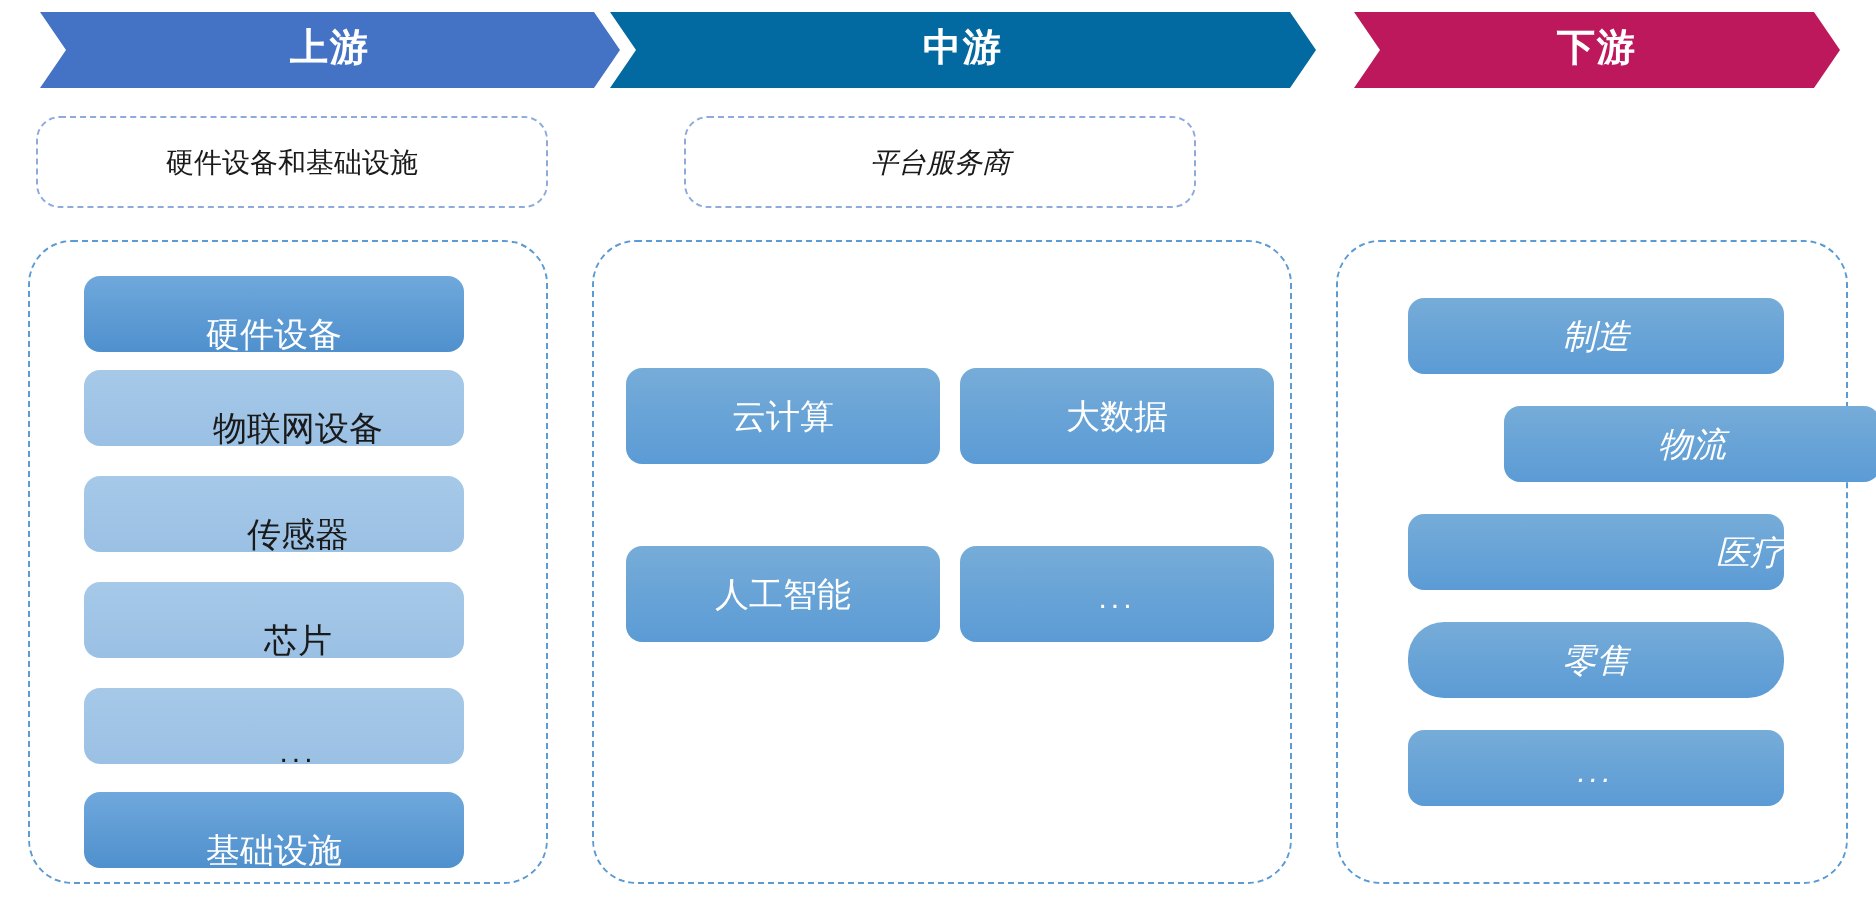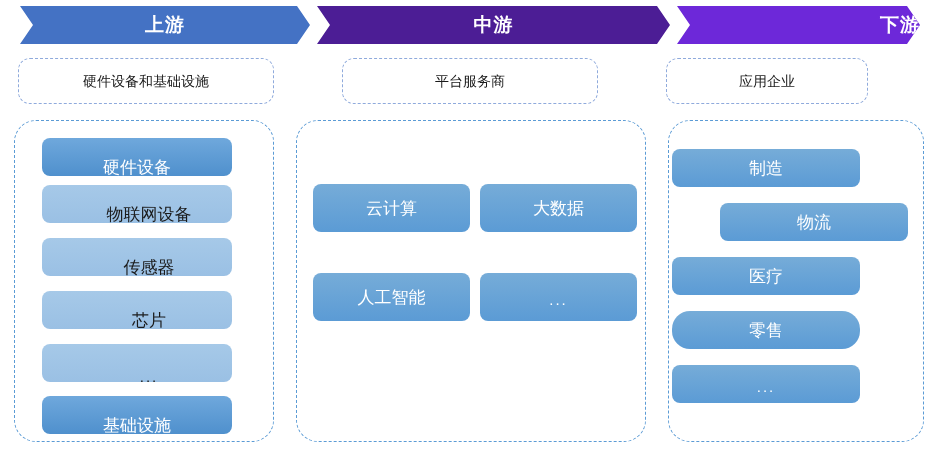--- a/index.html
+++ b/index.html
@@ -48,49 +48,48 @@
     top: -1px;
   }
 
   .chev-1 {
     left: 20px;
     width: 290px;
     background: #4472C4;
     clip-path: polygon(0 0, 277px 0, 290px 50%, 277px 100%, 0 100%, 13px 50%);
   }
   .chev-2 {
-    left: 317px;
+    left: 305px;
     width: 353px;
-    background: #4c1d95;
+    background: #0369a1;
     clip-path: polygon(0 0, 340px 0, 353px 50%, 340px 100%, 0 100%, 13px 50%);
   }
   .chev-3 {
     left: 677px;
     width: 243px;
-    background: #6d28d9;
+    background: #be185d;
     clip-path: polygon(0 0, 230px 0, 243px 50%, 230px 100%, 0 100%, 13px 50%);
-    justify-content: flex-end;
   }
 
   
   .label-box {
     position: absolute;
     height: 44px;
     border: 1.6px dashed #8FAADC;
     border-radius: 12px;
     background: #ffffff;
     display: flex;
     align-items: center;
     justify-content: center;
     color: #1a1a1a;
     font-size: 14px;
     line-height: 1;
   }
   .label-1 { left: 18px;  top: 58px; width: 254px; }
-  .label-2 { left: 342px; top: 58px; width: 254px; }
+  .label-2 { left: 342px; top: 58px; width: 254px; font-style: italic; }
   .label-3 { left: 666px; top: 58px; width: 200px; }
 
   
   .panel {
     position: absolute;
     border: 1.6px dashed #5B9BD5;
     border-radius: 22px;
     background: #ffffff;
     box-sizing: border-box;
   }
@@ -140,24 +139,24 @@
   .col1 .r5 { top: 396px; }
 
   
   .col2 .chip { width: 157px; height: 48px; }
   .col2 .c0 { left: 313px; }
   .col2 .c1 { left: 480px; }
   .col2 .g0 { top: 184px; text-align: center; }
   .col2 .g1 { top: 273px; }
 
   
-  .col3 .chip { left: 672px; width: 188px; height: 38px; }
+  .col3 .chip { left: 704px; width: 188px; height: 38px; font-style: italic; }
   .col3 .r0 { top: 149px; }
   .col3 .r1 { top: 203px; margin-left: 48px; }
-  .col3 .r2 { top: 257px; }
+  .col3 .r2 { top: 257px; justify-content: flex-end; }
   .col3 .r3 { top: 311px; border-radius: 18px; }
   .col3 .r4 { top: 365px; }
 </style>
 </head>
 <body>
 
 <div id="stage">
 
   <div class="banner-row">
     <div class="chev chev-1">
@@ -170,23 +169,20 @@
       <span class="chev-label">下游</span>
     </div>
   </div>
 
   <div class="label-box label-1">
     <span>硬件设备和基础设施</span>
   </div>
   <div class="label-box label-2">
     <span>平台服务商</span>
   </div>
-  <div class="label-box label-3">
-    <span>应用企业</span>
-  </div>
 
   <div class="panel panel-1"></div>
   <div class="panel panel-2"></div>
   <div class="panel panel-3"></div>
 
   <div class="col1">
     <div class="chip dark r0">
       <span>硬件设备</span>
     </div>
     <div class="chip light r1">

